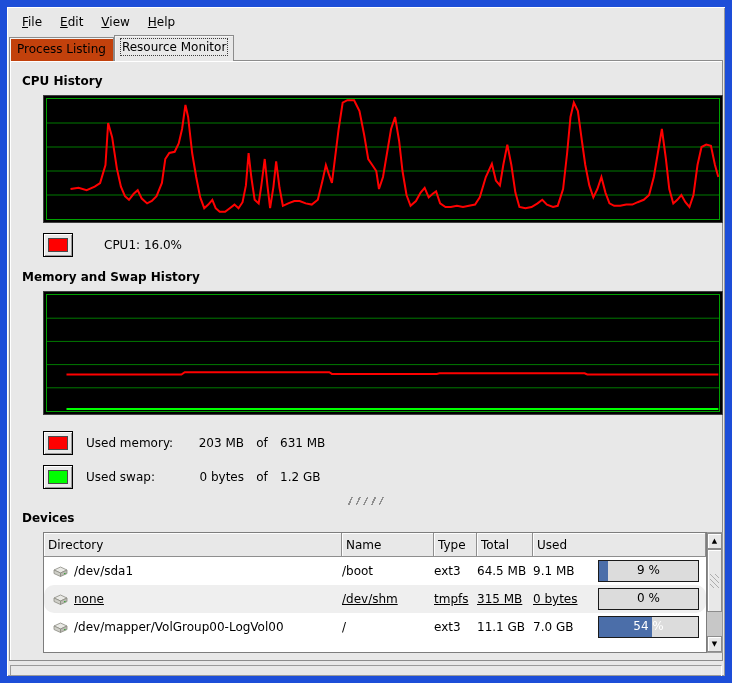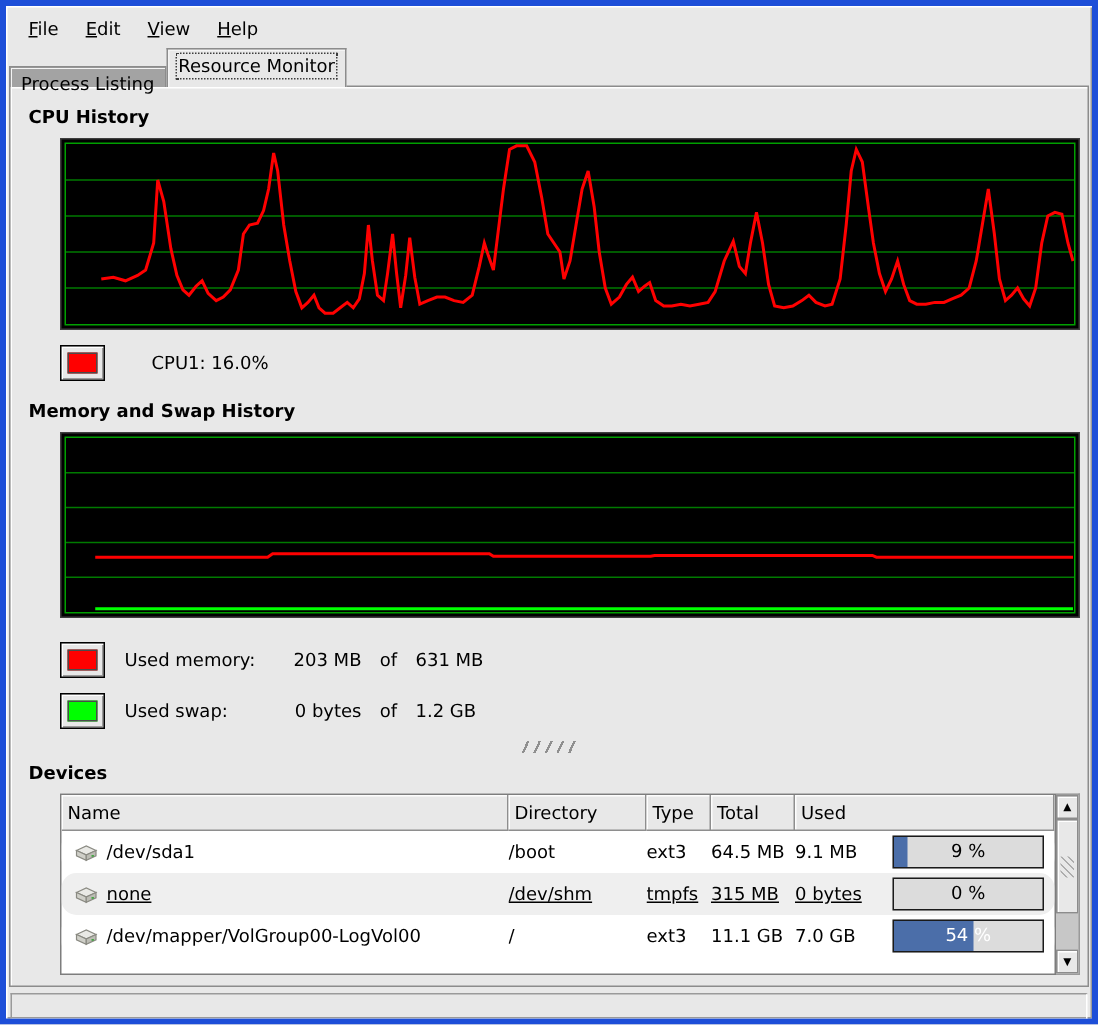--- a/index.html
+++ b/index.html
@@ -5,38 +5,38 @@
   html,body { margin:0; padding:0; }
   body {
     width:732px; height:683px;
     background:#e8e8e8;
     font-family:"DejaVu Sans","Liberation Sans",sans-serif;
     font-size:12px; color:#000;
     position:relative;
   }
   .window {
     position:absolute; inset:0;
-    border:4px solid #1d4ed8;
+    border:7px solid #1d4ed8;
     box-shadow: inset 1px 1px 0 #ffffff, inset -1px -1px 0 #9a9a9a;
     box-sizing:border-box;
     overflow:hidden;
   }
   
   .menubar { display:flex; align-items:center; height:27px; padding:1px 6px 0 6px; }
   .menu-item { padding:3px 9px; cursor:default; }
   .menu-item u { text-decoration:underline; }
   
   .tabs { display:flex; align-items:flex-end; height:26px; padding-left:2px; position:relative; z-index:2; }
   .tab {
     box-sizing:border-box;
     padding:4px 7px 3px 7px;
     border:1px solid #8c8c8c;
     border-bottom:none;
-    background:#a3a3a3;
-    height:14px; margin-top:22px;
+    background:#c2410c;
+    height:24px; margin-top:22px;
     box-shadow: inset 1px 1px 0 #f4f4f4;
     cursor:default;
   }
   .tab.active {
     background:#e8e8e8;
     height:26px; margin-top:0;
     position:relative;
   }
   .tab.active .tab-label { outline:1px dotted #3c3c3c; outline-offset:1px; }
   
@@ -226,22 +226,22 @@
         <span>1.2 GB</span>
       </span>
     </div>
 
     <div class="paned-grip"></div>
 
     <div class="section-title" style="margin-top:6px">Devices</div>
     <div class="table-wrap">
       <div class="tree">
         <div class="tree-header">
+          <div class="hcell">Directory</div>
           <div class="hcell">Name</div>
-          <div class="hcell">Directory</div>
           <div class="hcell">Type</div>
           <div class="hcell">Total</div>
           <div class="hcell">Used</div>
         </div>
 
         <div class="tree-row">
           <div class="cell cell-name">
             <svg class="disk-icon" viewBox="0 0 17 15">
               <polygon points="2,6 8.5,3 15,6 8.5,9" fill="#e9e9e5" stroke="#8a8a82" stroke-width="0.8"></polygon>
               <polygon points="2,6 8.5,9 8.5,12.5 2,9.5" fill="#cfcfc8" stroke="#8a8a82" stroke-width="0.8"></polygon>

